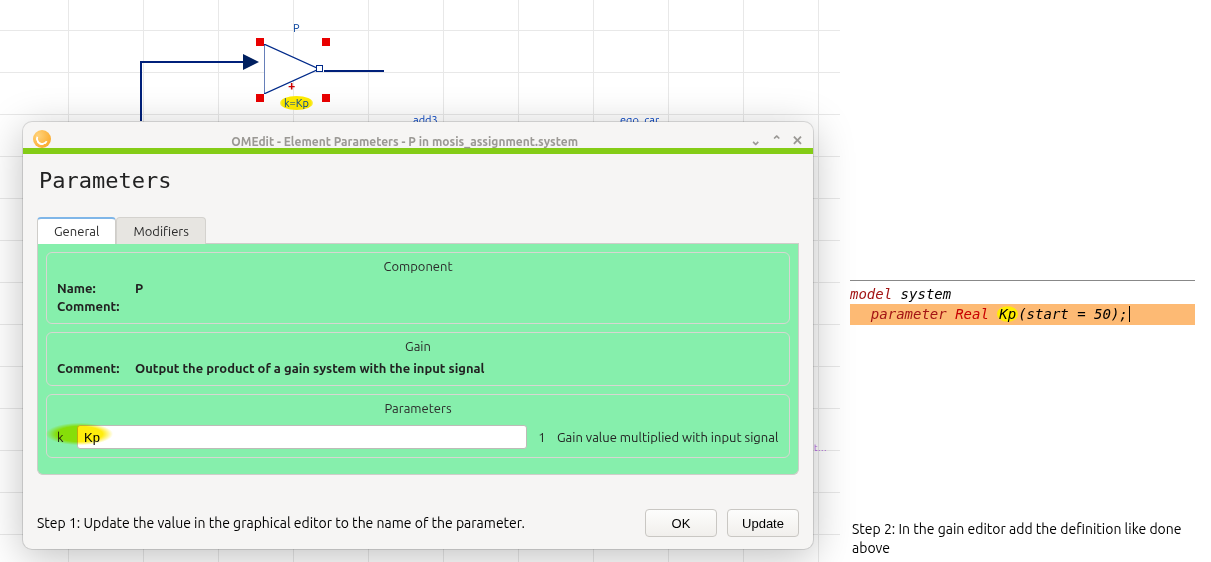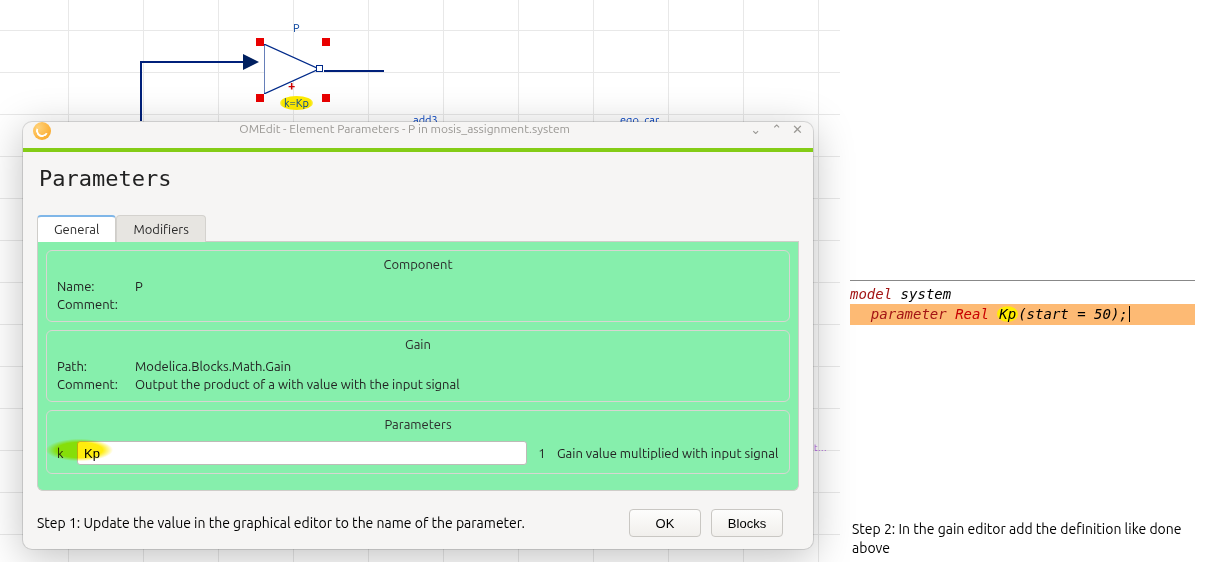--- a/index.html
+++ b/index.html
@@ -95,24 +95,25 @@
     height: 427px;
     background: #f6f5f4;
     border-radius: 9px;
     box-shadow: 0 8px 40px rgba(0,0,0,0.25), 0 0 0 1px rgba(0,0,0,0.12);
     display: flex;
     flex-direction: column;
   }
   .titlebar {
     height: 32px;
     display: flex;
-    align-items: flex-start;
+    align-items: flex-end;
     padding: 0 10px;
-    border-bottom: 4px solid #84cc16;
+    border-bottom: 6px solid #84cc16;
     border-radius: 9px 9px 0 0;
+    font-weight: bold;
   }
   .titlebar .app-icon {
     width: 18px; height: 18px;
     border-radius: 50%;
     background: radial-gradient(circle at 30% 30%, #ffd27a, #f9a11b);
     position: relative;
     margin-right: 8px;
     flex: none;
   }
   .titlebar .app-icon::after {
@@ -193,20 +194,21 @@
     font-size: 13px;
     color: #2b2b2b;
     padding: 2px 0 6px 0;
   }
   .row {
     display:flex;
     align-items:flex-start;
     gap: 6px;
     font-size: 13px;
     padding: 2px 0;
+    font-weight: bold;
   }
   .row .lbl { width: 72px; color:#222; }
   .row .val { color:#222; }
 
   .param-row {
     display:flex;
     align-items:center;
     gap:8px;
     padding-top:4px;
   }
@@ -224,21 +226,21 @@
   .param-desc { color:#222; }
   .param-hlt {
     position:absolute;
     pointer-events:none;
     mix-blend-mode: multiply;
   }
 
   .dlg-footer {
     display: flex;
     align-items: center;
-    padding: 8px 30px 12px 14px;
+    padding: 8px 14px 12px 14px;
     gap: 10px;
     font-family: "Segoe UI","Ubuntu",sans-serif;
   }
   .step-text {
     flex: 1;
     font-size: 14px;
     color:#000;
   }
   .btn {
     min-width: 72px;
@@ -364,26 +366,22 @@
         </div>
         <div class="row">
           <span class="lbl">Comment:</span>
           <span class="val"></span>
         </div>
       </div>
 
       <div class="group">
         <div class="group-title">Gain</div>
         <div class="row">
-          <span class="lbl">Path:</span>
-          <span class="val">Modelica.Blocks.Math.Gain</span>
-        </div>
-        <div class="row">
           <span class="lbl">Comment:</span>
-          <span class="val">Output the product of a with value with the input signal</span>
+          <span class="val">Output the product of a gain system with the input signal</span>
         </div>
       </div>
 
       <div class="group" style="position:relative;">
         <div class="group-title">Parameters</div>
         <div class="param-row">
           <span class="p-lbl">k</span>
           <input class="param-input" value="Kp" style="">
           <span class="param-unit">1</span>
           <span class="param-desc">Gain value multiplied with input signal</span>
@@ -393,21 +391,21 @@
                     background: radial-gradient(ellipse 42px 14px at 40% 50%, rgba(255,236,0,0.95) 55%, rgba(255,236,0,0) 80%);
                     border-radius:50%;"></div>
       </div>
 
     </div>
   </div>
 
   <div class="dlg-footer">
     <div class="step-text">Step 1: Update the value in the graphical editor to the name of the parameter.</div>
     <button class="btn">OK</button>
-    <button class="btn">Blocks</button>
+    <button class="btn">Update</button>
   </div>
 </div>
 
 <div class="rhs-partial">t…</div>
 
 <div class="code-panel">
   <div class="code-box"><span class="kw">model</span> <span class="ident">system</span>
 <span class="code-line2">  <span class="kw">parameter</span> <span class="typ">Real</span> <span class="hlt-code">Kp</span><span class="ident">(start = 50);</span><span class="cursor-bar"></span></span></div>
 </div>
 

